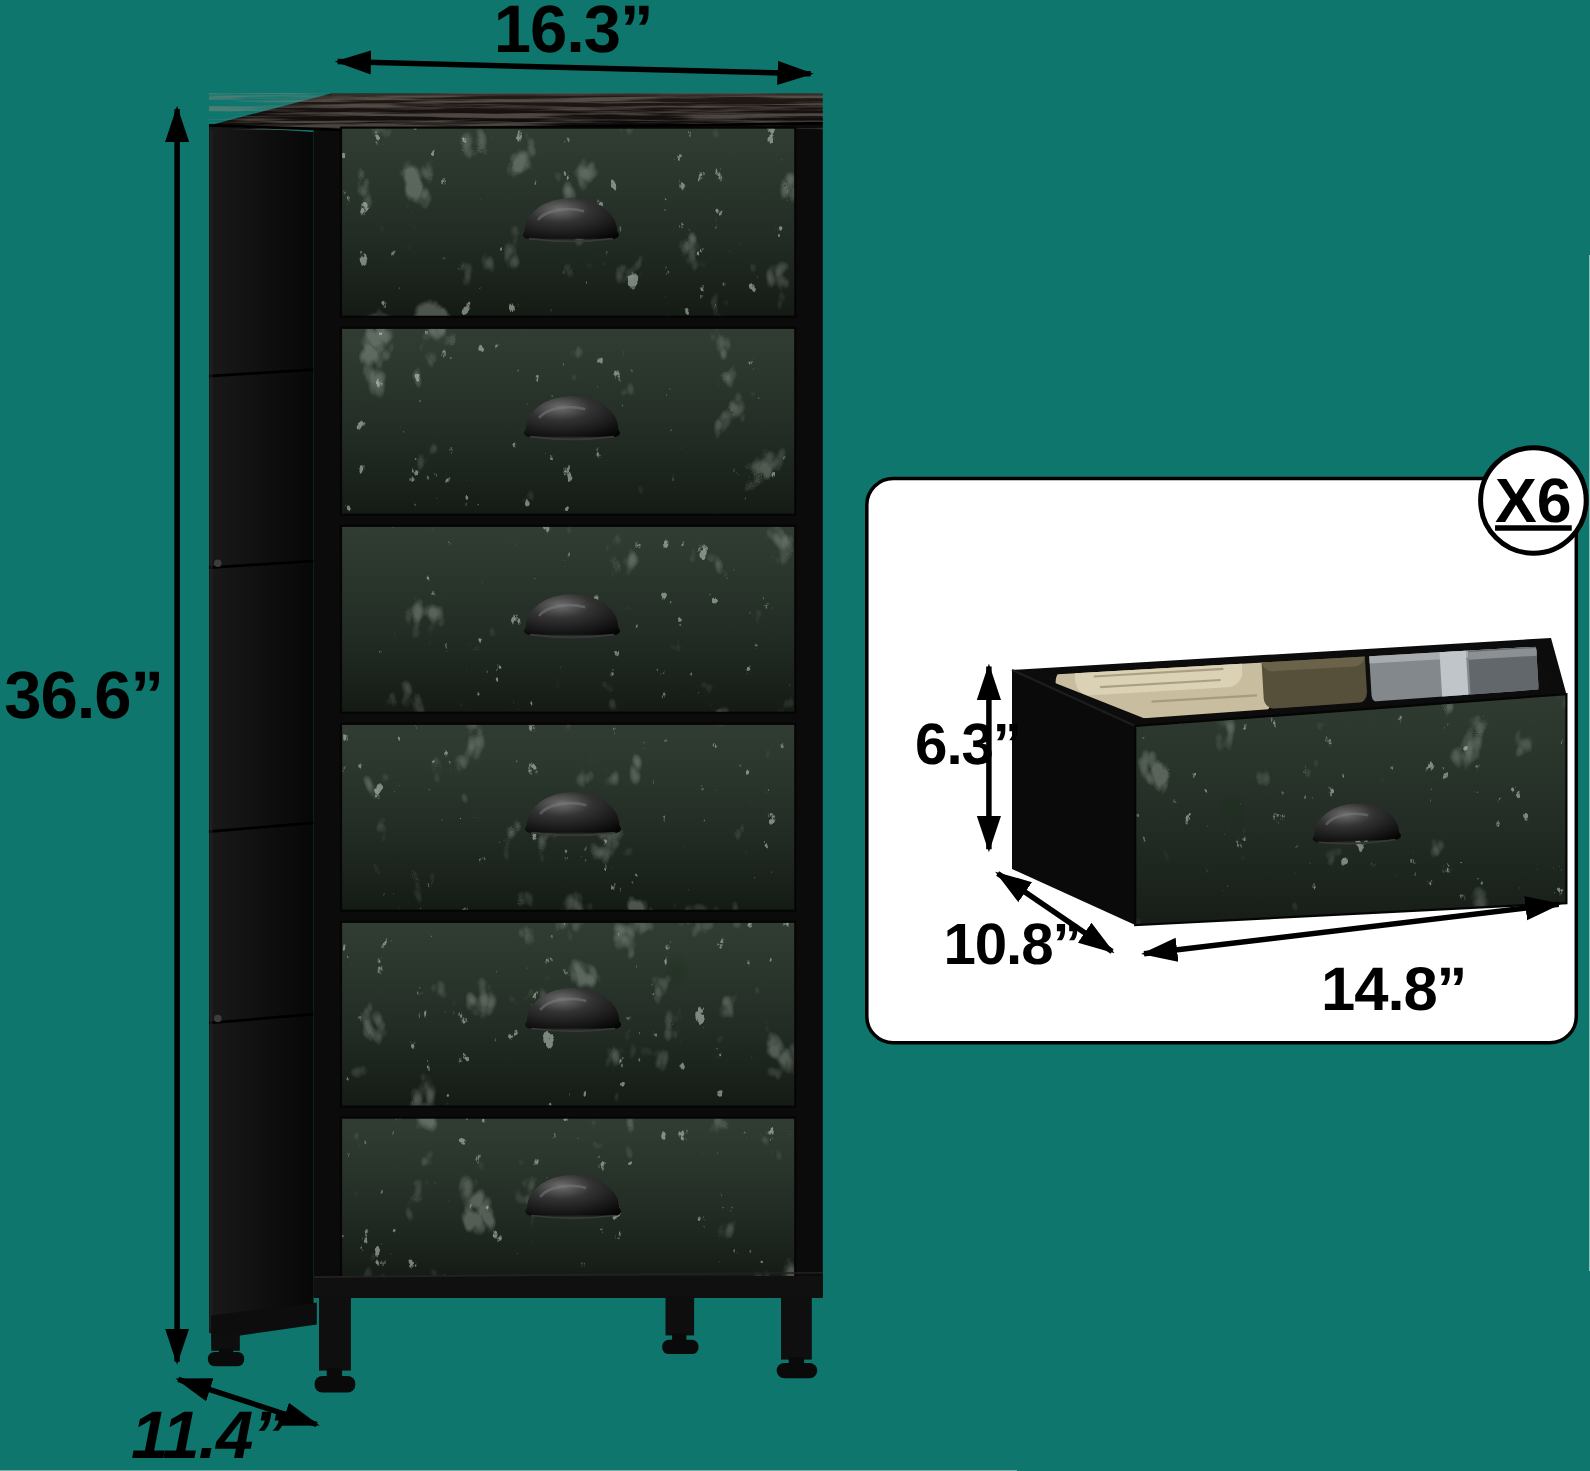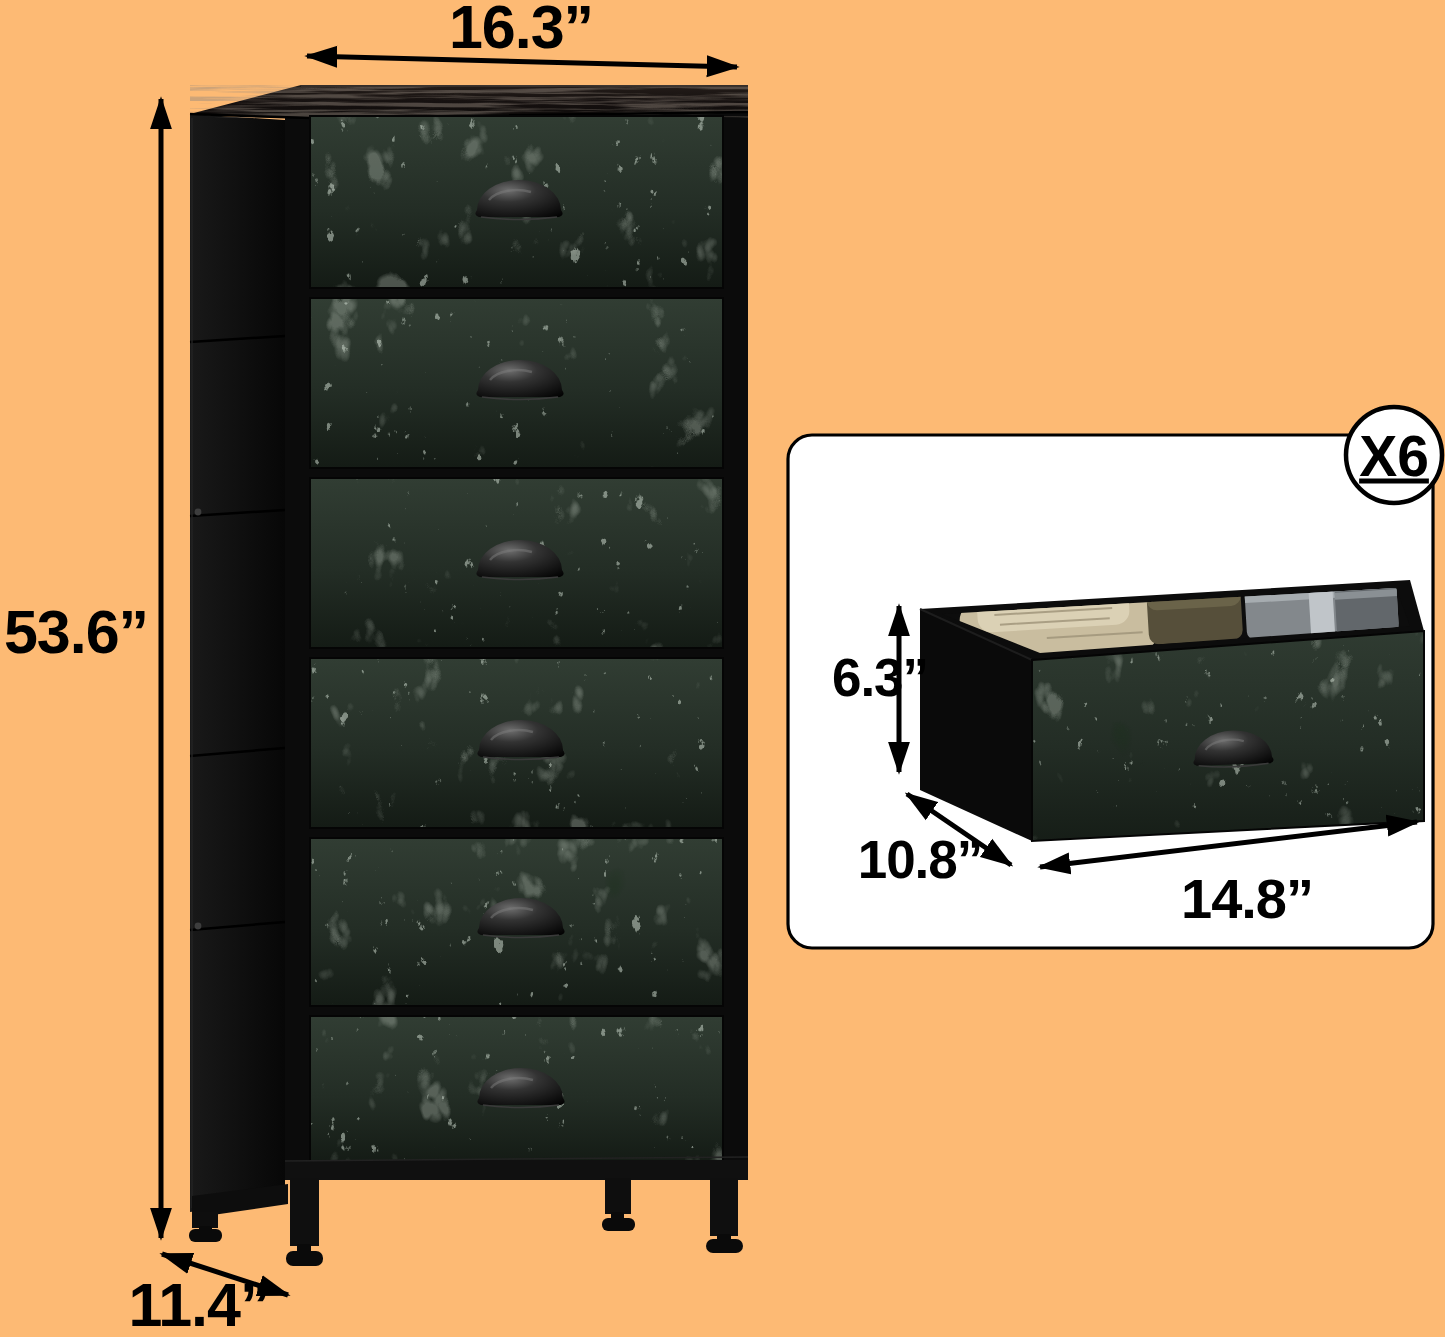--- a/index.html
+++ b/index.html
@@ -1,35 +1,35 @@
 <!DOCTYPE html>
 <html><head>
 <meta charset="utf-8">
 <style>
   html,body{margin:0;padding:0;background:#ffffff;}
   .stage{
     position:relative;
     width:1445px;height:1337px;
-    background:#fdba74;
+    background:#0f766e;
     font-family:"Liberation Sans", sans-serif;
     overflow:hidden;
   }
   .stage svg{position:absolute;left:0;top:0;}
   .dim-label{
     position:absolute;
     transform:translate(-50%,-50%);
     font-weight:700;
     color:#000;
     white-space:nowrap;
     letter-spacing:-1px;
     line-height:1;
   }
   .lbl-main{font-size:61px;}
   .lbl-inset{font-size:53px;margin-left:36px;}
-  .lbl-insetw{font-size:56px;}
+  .lbl-insetw{font-size:56px;margin-left:20px;}
   .lbl-x6{font-size:57px;letter-spacing:0;text-decoration:underline;}
 </style>
 </head>
 <body>
 
 <div class="stage">
 
   <svg width="1445" height="1337" viewBox="0 0 1445 1337">
     <defs>
       <marker id="ah" viewBox="0 0 12 8" refX="11" refY="4" markerUnits="userSpaceOnUse" markerWidth="33" markerHeight="23" orient="auto-start-reverse">
@@ -248,23 +248,23 @@
       <g stroke="#000" stroke-width="5">
         <line x1="899" y1="606" x2="899" y2="772" marker-start="url(#ah)" marker-end="url(#ah)"></line>
         <line x1="907" y1="794" x2="1011" y2="865" marker-start="url(#ah)" marker-end="url(#ah)"></line>
         <line x1="1040" y1="867" x2="1417" y2="822" marker-start="url(#ah)" marker-end="url(#ah)"></line>
       </g>
     </g>
   </svg>
 
   <div class="dim-label lbl-main" style="left:521px;top:27px;">16.3”</div>
 
-  <div class="dim-label lbl-main" style="left:76px;top:632px;">53.6”</div>
-
-  <div class="dim-label lbl-main" style="left:199px;top:1305px;">11.4”</div>
+  <div class="dim-label lbl-main" style="left:76px;top:632px;">36.6”</div>
+
+  <div class="dim-label lbl-main" style="left:189px;top:1305px;font-style:italic;">11.4”</div>
 
   <div class="dim-label lbl-x6" style="left:1394px;top:456px;">X6</div>
 
   <div class="dim-label lbl-inset" style="left:844px;top:677px;">6.3”</div>
 
   <div class="dim-label lbl-inset" style="left:884px;top:859px;">10.8”</div>
 
   <div class="dim-label lbl-insetw" style="left:1247px;top:899px;">14.8”</div>
 
 </div>

